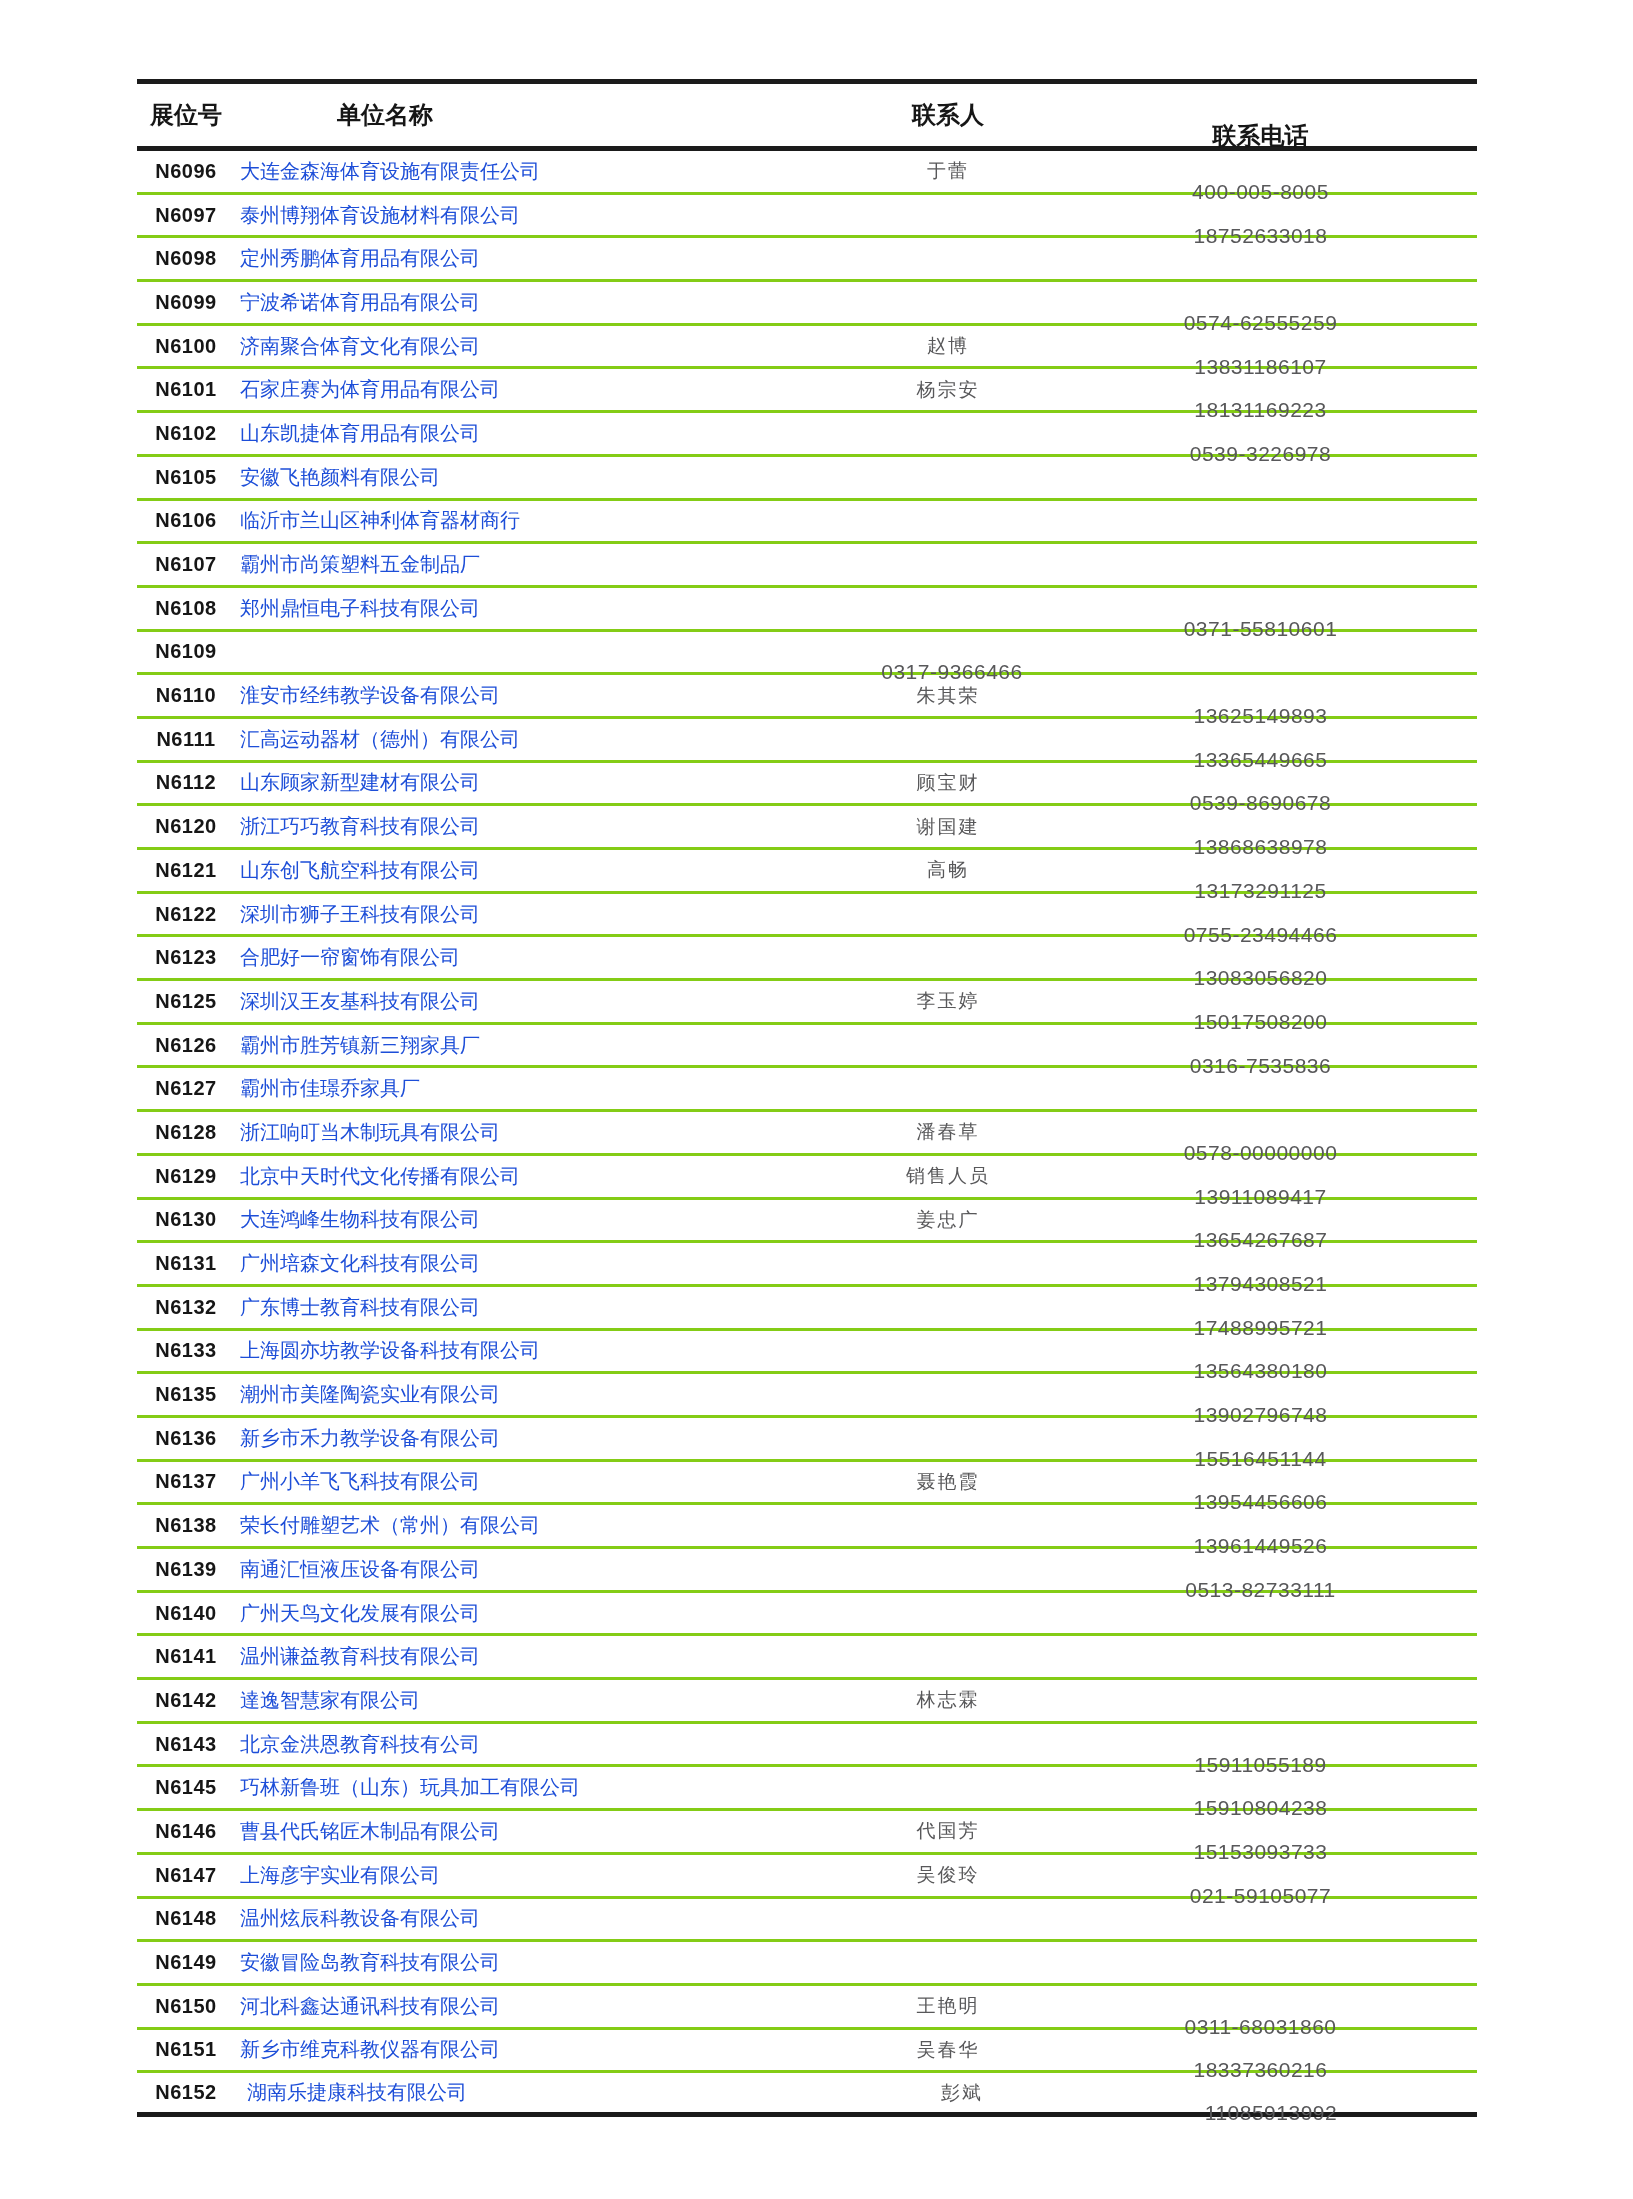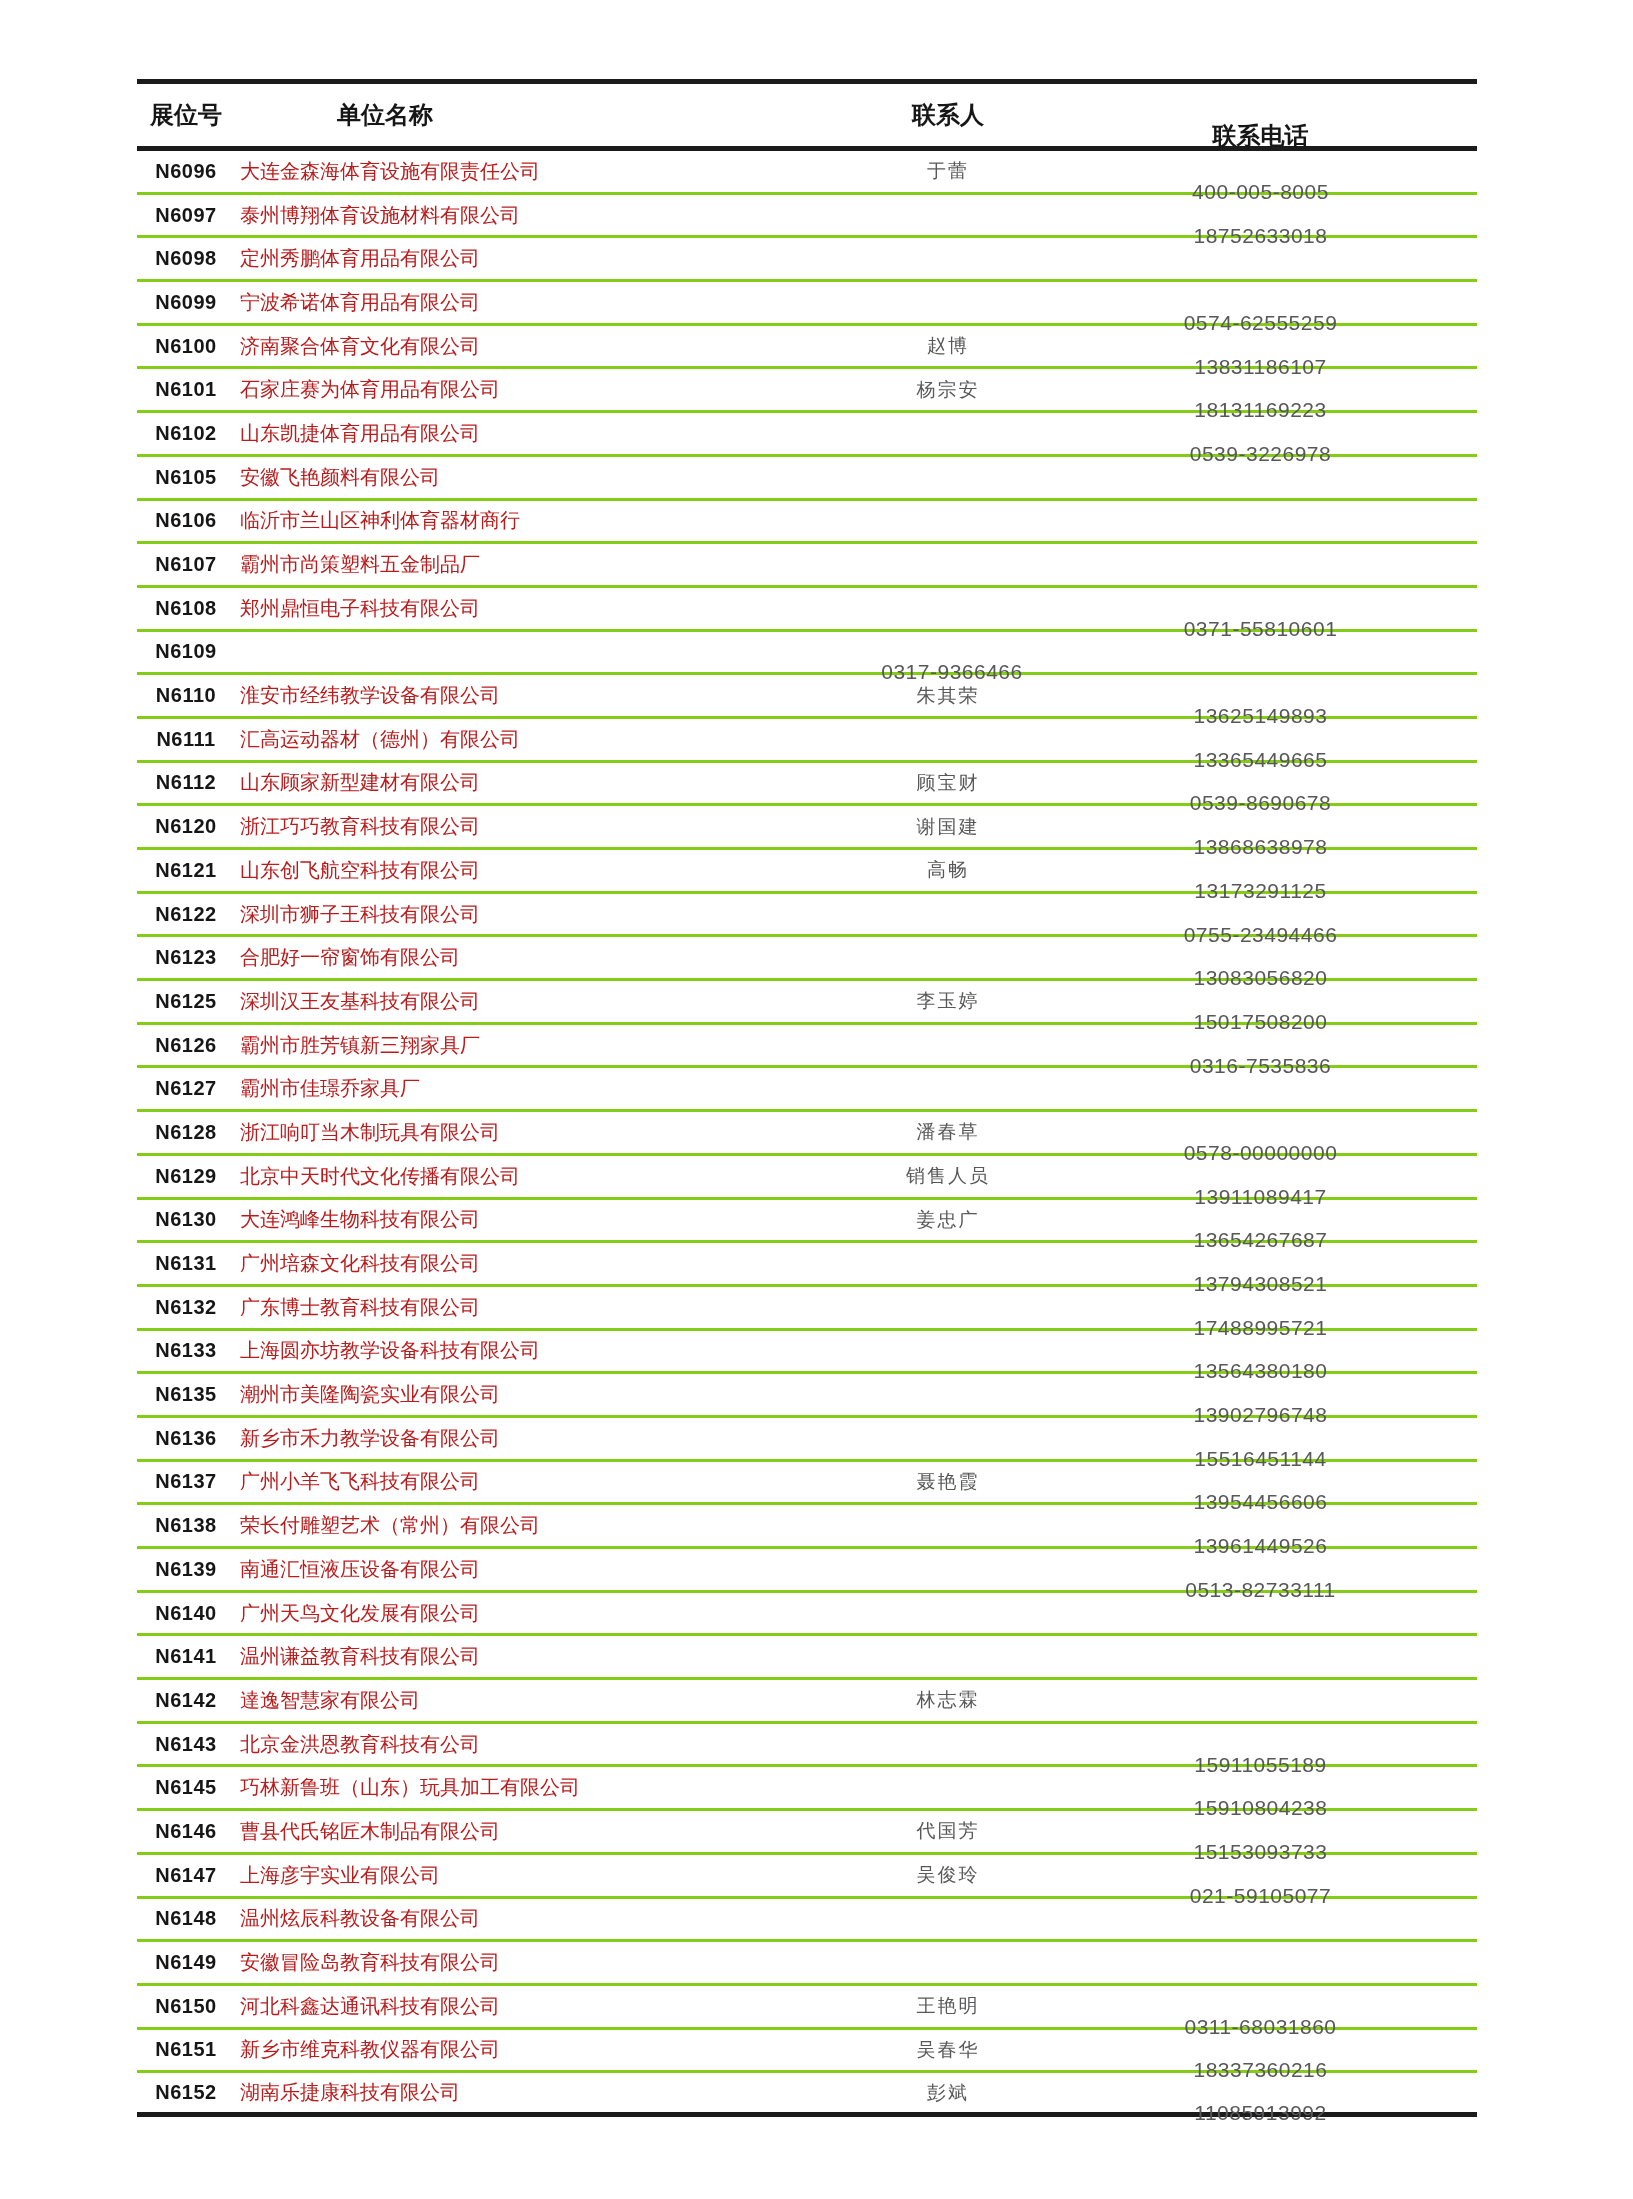--- a/index.html
+++ b/index.html
@@ -26,35 +26,35 @@
     font-weight:bold;
     font-size:24px;
   }
   .row{
     display:flex;
     align-items:center;
     height:43.7px;
     box-sizing:border-box;
     border-bottom:3px solid #84cc16;
   }
-  .row:last-child{border-bottom-width:5px;border-bottom-color:#1b1b1b;}
+  .row:last-child{border-bottom-width:5px;border-bottom-color:#1b1b1b;gap:7px;}
   .c1{width:98px;flex:0 0 98px;text-align:center;}
   .c2{width:617px;flex:0 0 617px;text-align:left;padding-left:5px;box-sizing:border-box;}
   .c3{width:192px;flex:0 0 192px;text-align:center;}
   .c4{flex:1 1 auto;text-align:center;margin-top:41px;}
   .hdr-c2-inner{display:block;width:290px;text-align:center;}
   .booth{
     font-weight:bold;
     font-size:20px;
     color:#161616;
     letter-spacing:0.5px;
   }
   .company{
     font-size:20px;
-    color:#b91c1c;
+    color:#1d4ed8;
   }
   .contact{
     font-size:19px;
     color:#58585a;
     letter-spacing:2px;
   }
   .phone{
     font-size:21px;
     color:#58585a;
     letter-spacing:0.5px;

